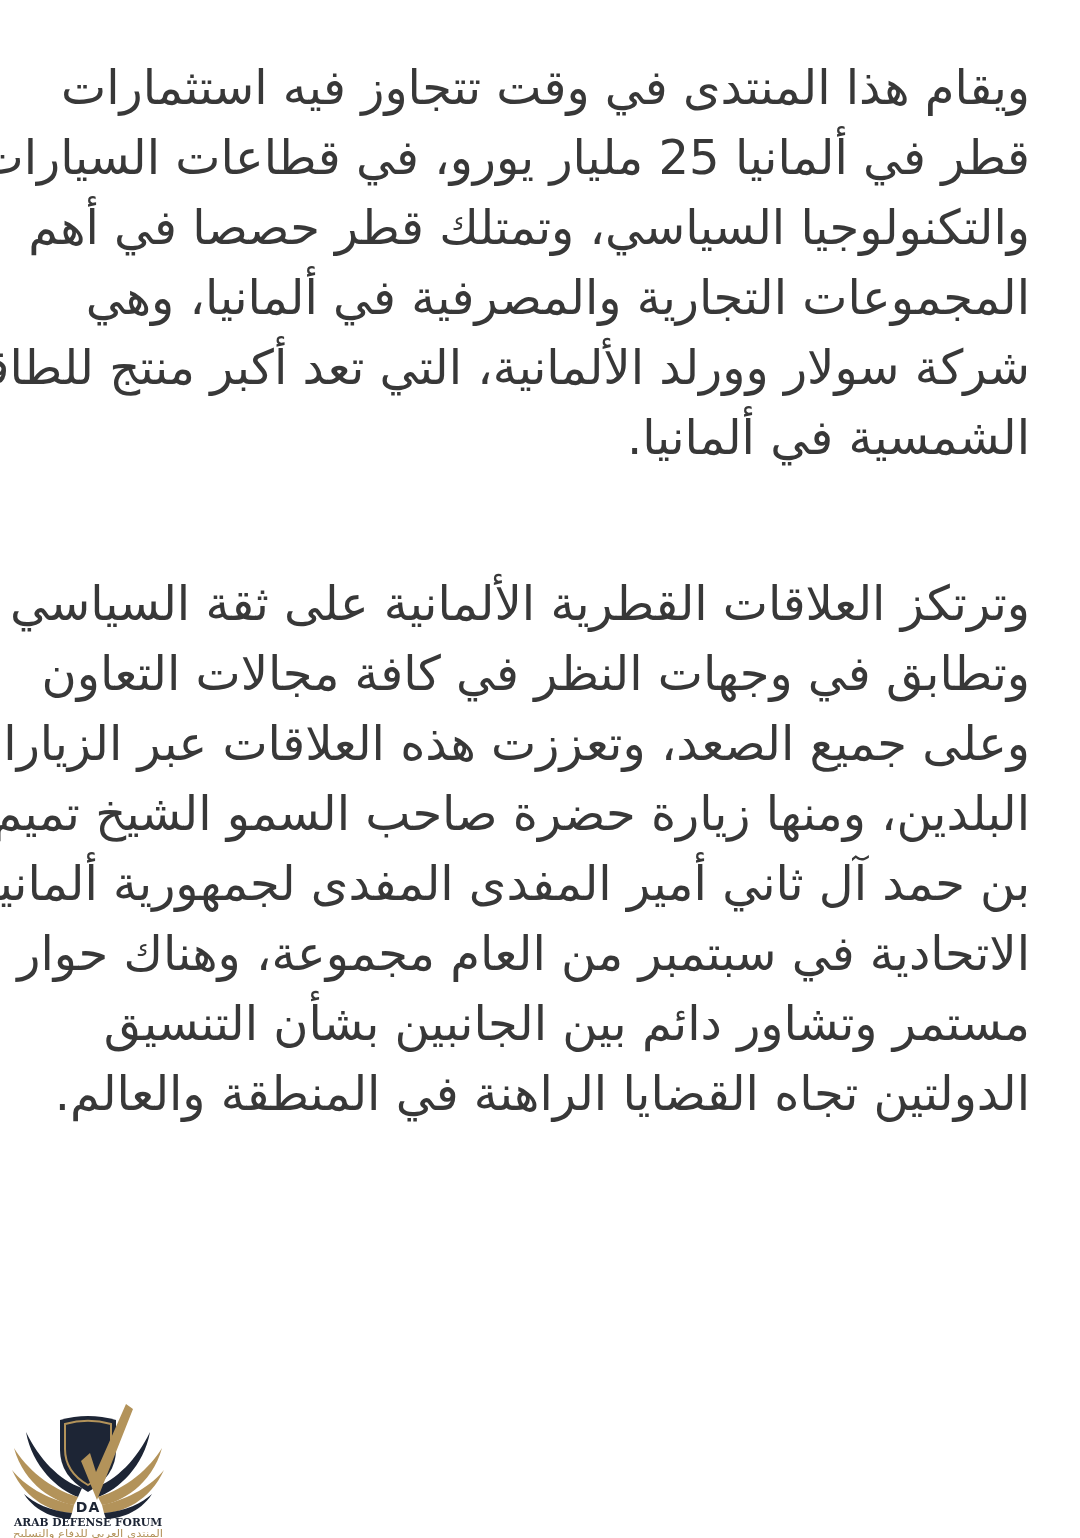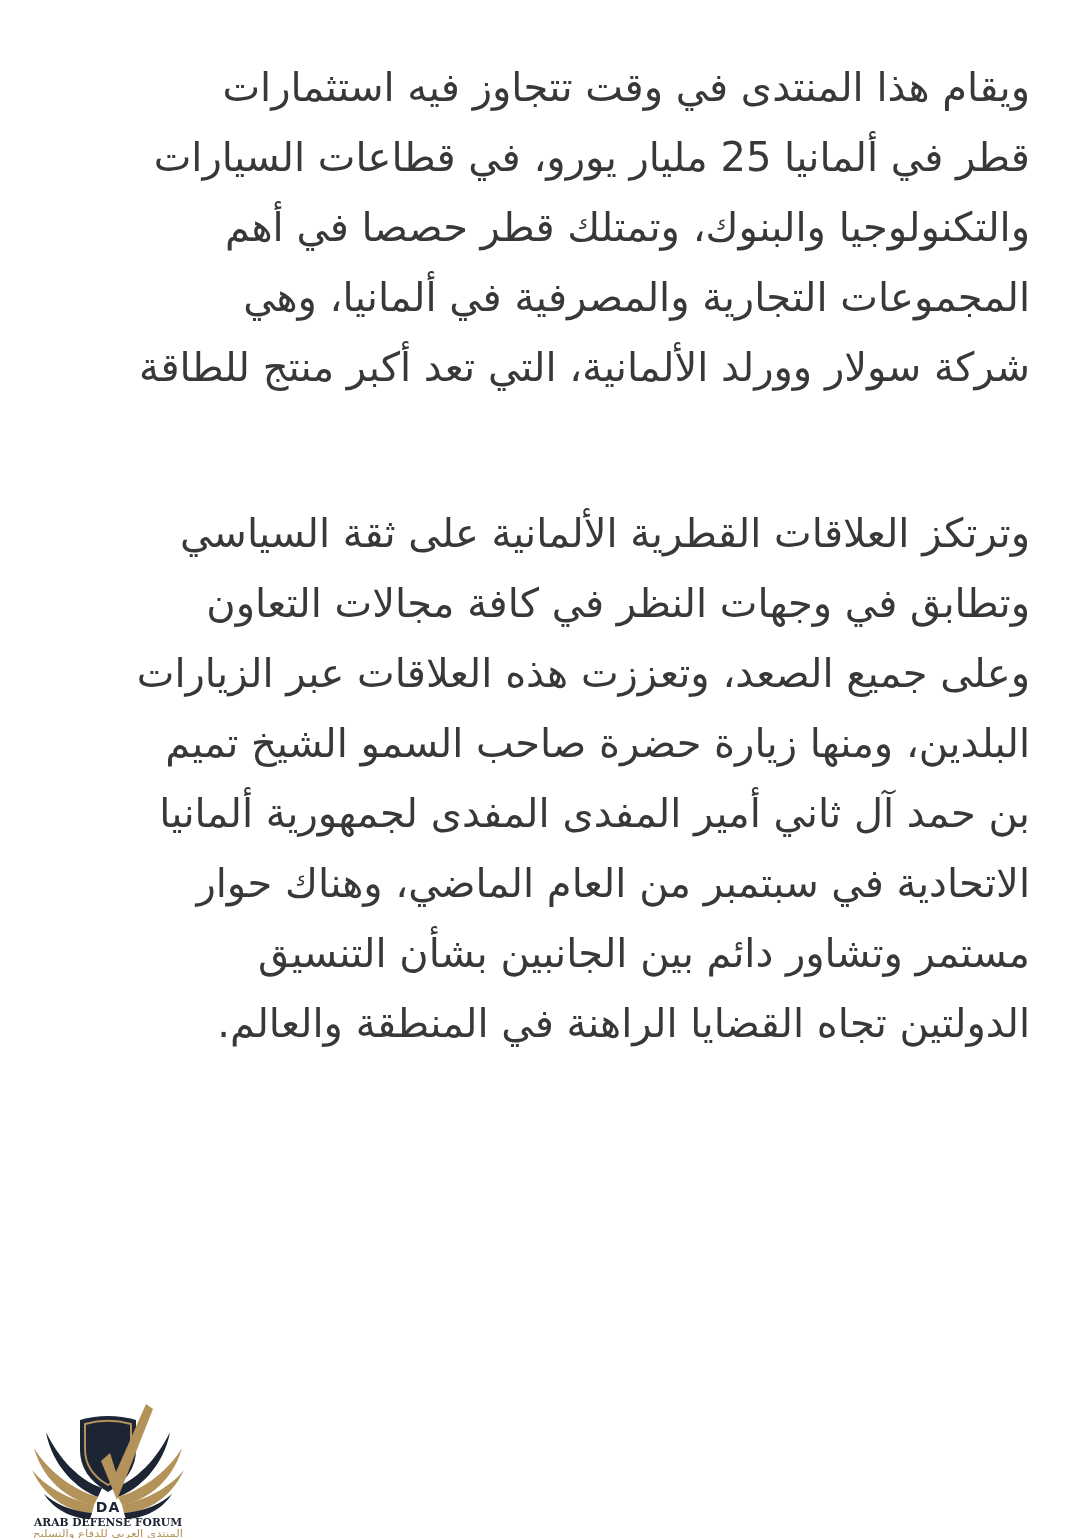--- a/index.html
+++ b/index.html
@@ -24,30 +24,30 @@
     top: 52px;
     right: 50px;
     left: 36px;
     direction: rtl;
   }
   .paragraph { }
   .paragraph.para-gap {
     margin-top: 96px;
   }
   .line {
-    font-size: 40px;
+    font-size: 48px;
     line-height: 70px;
     color: #383838;
     text-align: right;
     white-space: nowrap;
     letter-spacing: 0px;
   }
   .logo {
     position: absolute;
-    left: 22px;
+    left: 2px;
     top: 1404px;
     width: 172px;
     height: 134px;
   }
   .logo svg { display: block; }
   .logo-title-text {
     font-family: "DejaVu Serif", serif;
     font-weight: bold;
   }
   .logo-subtitle-text {
@@ -61,32 +61,33 @@
 </head>
 <body>
 
 <div class="page">
 
   <div class="article">
 
     <div class="paragraph">
       <div class="line">ويقام هذا المنتدى في وقت تتجاوز فيه استثمارات</div>
       <div class="line">قطر في ألمانيا 25 مليار يورو، في قطاعات السيارات</div>
-      <div class="line">والتكنولوجيا والبنوك، وتمتلك قطر حصصا في أهم</div>
+      <div class="line">والتكنولوجيا السياسي، وتمتلك قطر حصصا في أهم</div>
       <div class="line">المجموعات التجارية والمصرفية في ألمانيا، وهي</div>
       <div class="line">شركة سولار وورلد الألمانية، التي تعد أكبر منتج للطاقة</div>
+      <div class="line">الشمسية في ألمانيا.</div>
     </div>
 
     <div class="paragraph para-gap">
       <div class="line">وترتكز العلاقات القطرية الألمانية على ثقة السياسي</div>
       <div class="line">وتطابق في وجهات النظر في كافة مجالات التعاون</div>
       <div class="line">وعلى جميع الصعد، وتعززت هذه العلاقات عبر الزيارات</div>
       <div class="line">البلدين، ومنها زيارة حضرة صاحب السمو الشيخ تميم</div>
       <div class="line">بن حمد آل ثاني أمير المفدى المفدى لجمهورية ألمانيا</div>
-      <div class="line">الاتحادية في سبتمبر من العام الماضي، وهناك حوار</div>
+      <div class="line">الاتحادية في سبتمبر من العام مجموعة، وهناك حوار</div>
       <div class="line">مستمر وتشاور دائم بين الجانبين بشأن التنسيق</div>
       <div class="line">الدولتين تجاه القضايا الراهنة في المنطقة والعالم.</div>
     </div>
 
   </div>
 
   <div class="logo">
     <svg width="172" height="134" viewBox="0 0 172 134" xmlns="http://www.w3.org/2000/svg">
 
       <g>

